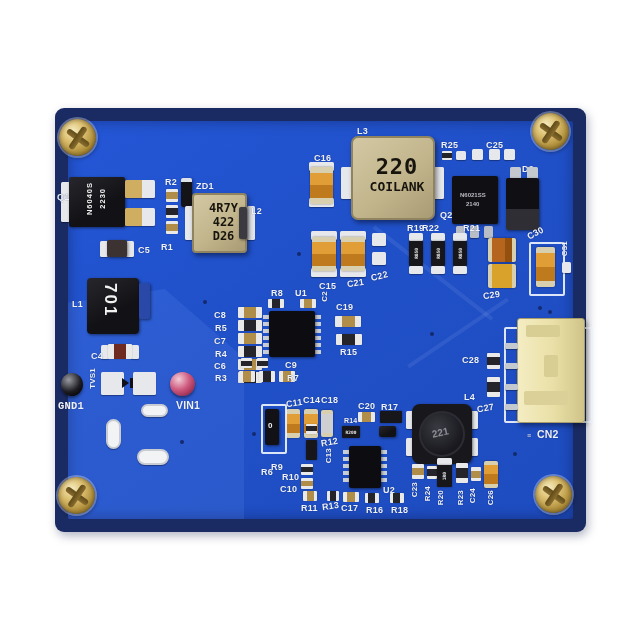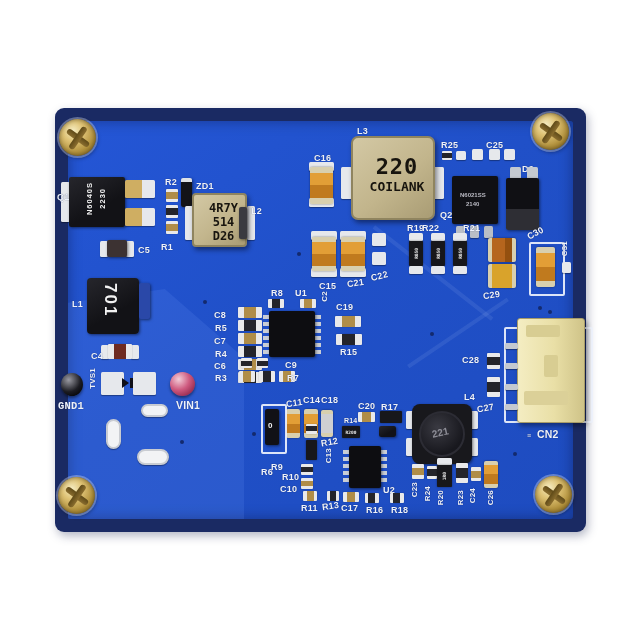--- a/index.html
+++ b/index.html
@@ -92,23 +92,23 @@
   <div class="pv tan" style="left:166px;top:189px;width:12px;height:13px;"></div>
   <div class="pv dark" style="left:166px;top:205px;width:12px;height:13px;"></div>
   <div class="pv tan" style="left:166px;top:221px;width:12px;height:13px;"></div>
   <div class="lbl" style="left:161px;top:243px;">R1</div>
 
   <div class="blk" style="left:181px;top:178px;width:11px;height:29px;background:linear-gradient(180deg,#dfe2e6 0 15%,#131318 15%);"></div>
   <div class="lbl" style="left:196px;top:182px;">ZD1</div>
 
   <div class="pad" style="left:185px;top:206px;width:8px;height:34px;"></div>
   <div class="pad" style="left:247px;top:206px;width:8px;height:34px;"></div>
-  <div class="tanbody" style="left:192px;top:193px;width:55px;height:54px;border-radius:4px;">
+  <div class="tanbody" style="left:192px;top:193px;width:55px;height:60px;border-radius:4px;">
     <div class="mono" style="font-size:12px;font-weight:bold;margin-top:6px;">4R7Y</div>
-    <div class="mono" style="font-size:12px;font-weight:bold;">514</div>
+    <div class="mono" style="font-size:12px;font-weight:bold;">422</div>
     <div class="mono" style="font-size:12px;font-weight:bold;">D26</div>
   </div>
   <div class="blk" style="left:239px;top:207px;width:8px;height:32px;background:#3a3a40;"></div>
   <div class="lbl" style="left:251px;top:208px;font-family:Liberation Mono, monospace;">L2</div>
 
   <div class="pad" style="left:100px;top:241px;width:8px;height:16px;"></div>
   <div class="pad" style="left:126px;top:241px;width:8px;height:16px;"></div>
   <div class="blk" style="left:107px;top:240px;width:20px;height:17px;background:#3c3232;"></div>
   <div class="lbl" style="left:138px;top:246px;">C5</div>
 

